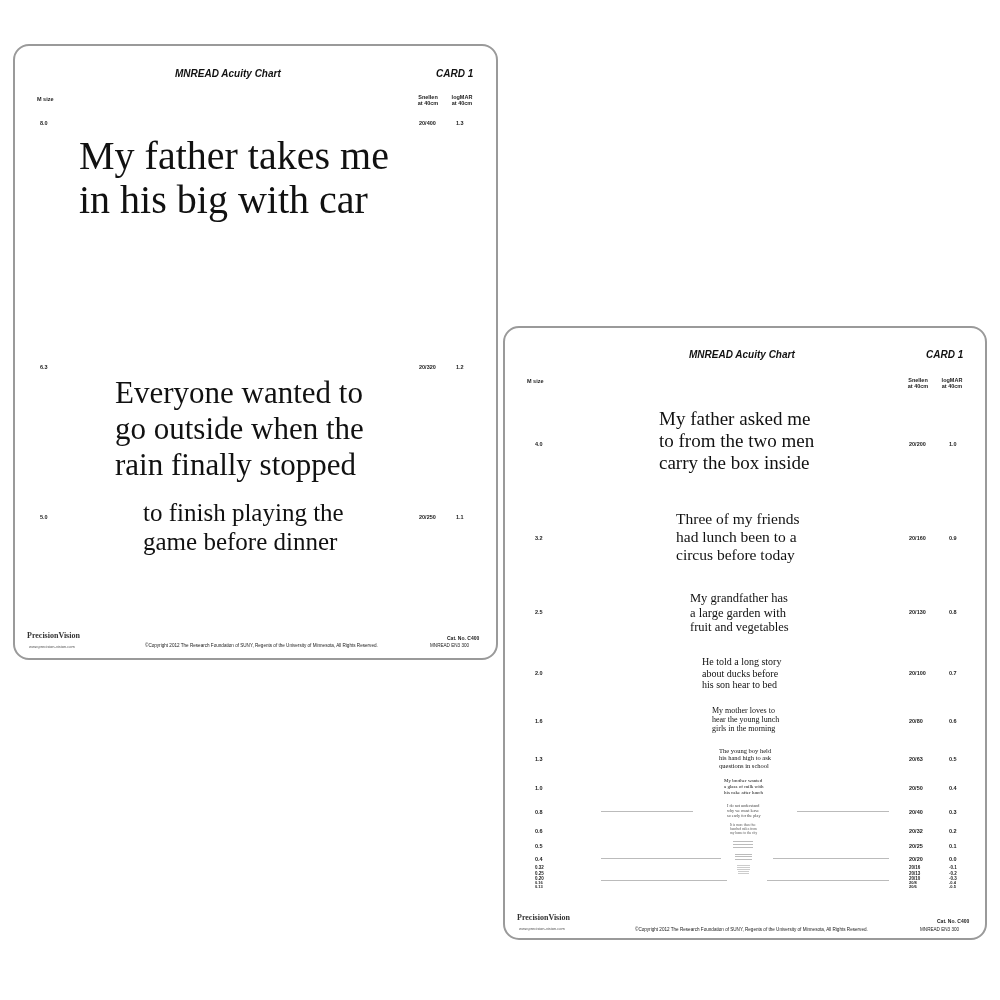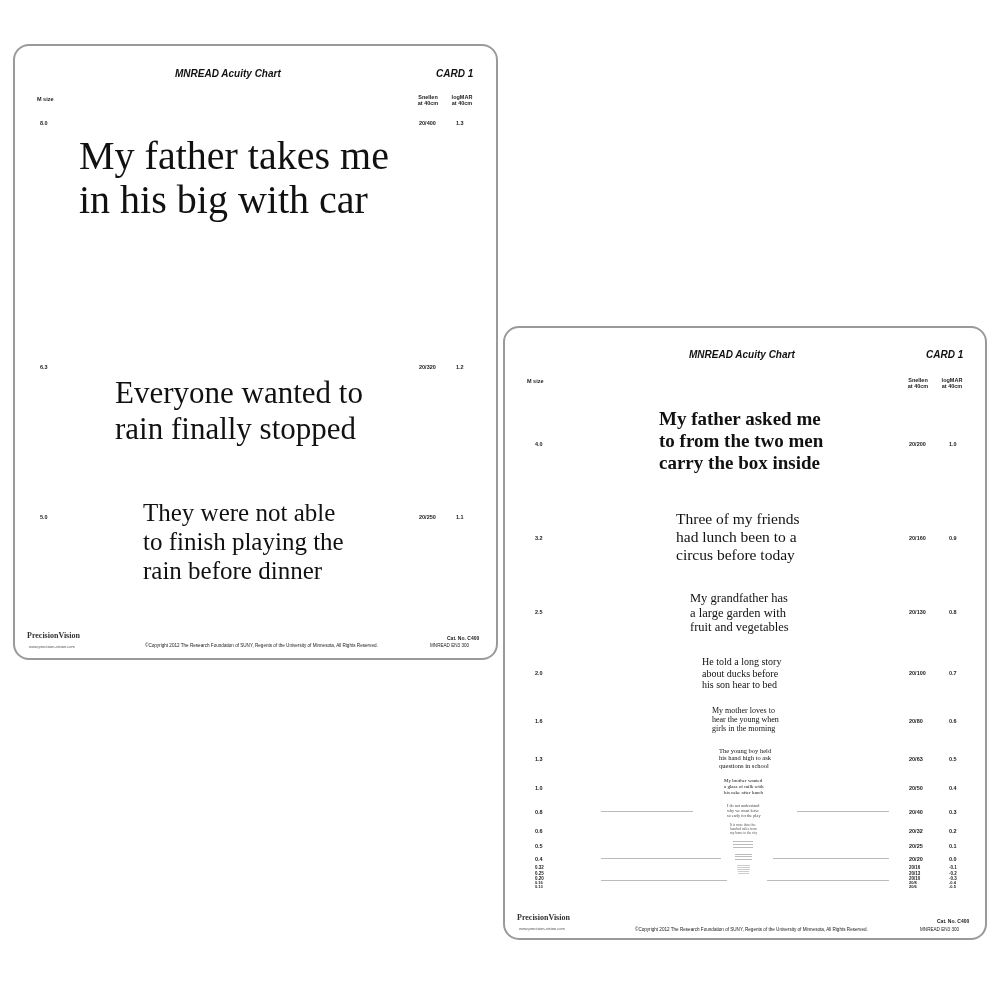--- a/index.html
+++ b/index.html
@@ -42,30 +42,30 @@
   <div class="sent" style="left:64px;top:88px;font-size:40px;line-height:44px;">
     <div>My father takes me</div>
     <div>in his big with car</div>
   </div>
 
   <div class="lbl" style="left:25px;top:318px;">6.3</div>
   <div class="lbl" style="left:404px;top:318px;">20/320</div>
   <div class="lbl" style="left:441px;top:318px;">1.2</div>
   <div class="sent" style="left:100px;top:292px;font-size:31px;line-height:36px;margin-top:37px;">
     <div>Everyone wanted to</div>
+    <div>go outside when the</div>
     <div>rain finally stopped</div>
   </div>
 
   <div class="lbl" style="left:25px;top:468px;">5.0</div>
   <div class="lbl" style="left:404px;top:468px;">20/250</div>
   <div class="lbl" style="left:441px;top:468px;">1.1</div>
   <div class="sent" style="left:128px;top:452px;font-size:25px;line-height:29px;">
-    <div>They were not able</div>
     <div>to finish playing the</div>
-    <div>rain before dinner</div>
+    <div>game before dinner</div>
   </div>
 
   <div class="logo" style="left:12px;top:585px;">PrecisionVision</div>
   <div class="logo-url" style="left:14px;top:598px;">www.precision-vision.com</div>
   <div class="copy" style="left:130px;top:597px;">©Copyright 2012 The Research Foundation of SUNY, Regents of the University of Minnesota, All Rights Reserved.</div>
   <div class="cat" style="left:432px;top:589px;">Cat. No. C400</div>
   <div class="copy" style="left:415px;top:597px;">MNREAD EN3 300</div>
 </div>
 
 <div class="card" id="card-b">
@@ -78,21 +78,21 @@
     <div>at 40cm</div>
   </div>
   <div class="hdr2" style="left:432px;top:49px;width:30px;">
     <div>logMAR</div>
     <div>at 40cm</div>
   </div>
 
   <div class="lbl" style="left:30px;top:113px;">4.0</div>
   <div class="lbl" style="left:404px;top:113px;">20/200</div>
   <div class="lbl" style="left:444px;top:113px;">1.0</div>
-  <div class="sent" style="left:154px;top:80px;font-size:19px;line-height:22px;font-weight:bold;">
+  <div class="sent" style="left:154px;top:80px;font-size:19px;line-height:22px;">
     <div>My father asked me</div>
     <div>to from the two men</div>
     <div>carry the box inside</div>
   </div>
 
   <div class="lbl" style="left:30px;top:207px;">3.2</div>
   <div class="lbl" style="left:404px;top:207px;">20/160</div>
   <div class="lbl" style="left:444px;top:207px;">0.9</div>
   <div class="sent" style="left:171px;top:182px;font-size:15.5px;line-height:18px;">
     <div>Three of my friends</div>
@@ -116,21 +116,21 @@
     <div>He told a long story</div>
     <div>about ducks before</div>
     <div>his son hear to bed</div>
   </div>
 
   <div class="lbl" style="left:30px;top:390px;">1.6</div>
   <div class="lbl" style="left:404px;top:390px;">20/80</div>
   <div class="lbl" style="left:444px;top:390px;">0.6</div>
   <div class="sent" style="left:207px;top:378px;font-size:8px;line-height:9px;">
     <div>My mother loves to</div>
-    <div>hear the young when</div>
+    <div>hear the young lunch</div>
     <div>girls in the morning</div>
   </div>
 
   <div class="lbl" style="left:30px;top:428px;">1.3</div>
   <div class="lbl" style="left:404px;top:428px;">20/63</div>
   <div class="lbl" style="left:444px;top:428px;">0.5</div>
   <div class="sent" style="left:214px;top:419px;font-size:6.5px;line-height:7.3px;">
     <div>The young boy held</div>
     <div>his hand high to ask</div>
     <div>questions in school</div>

